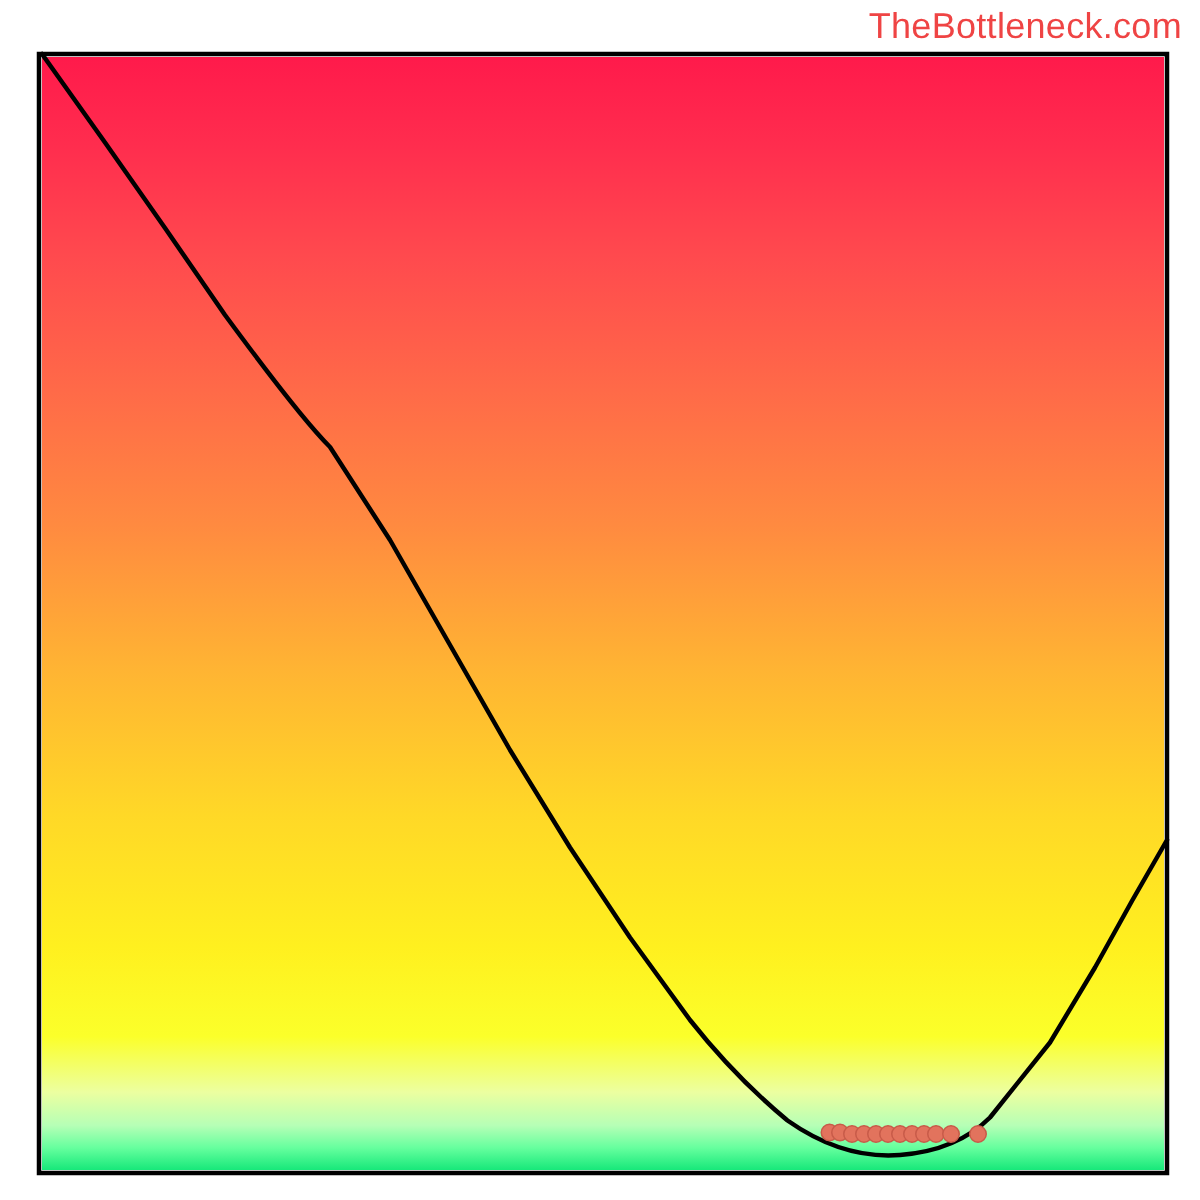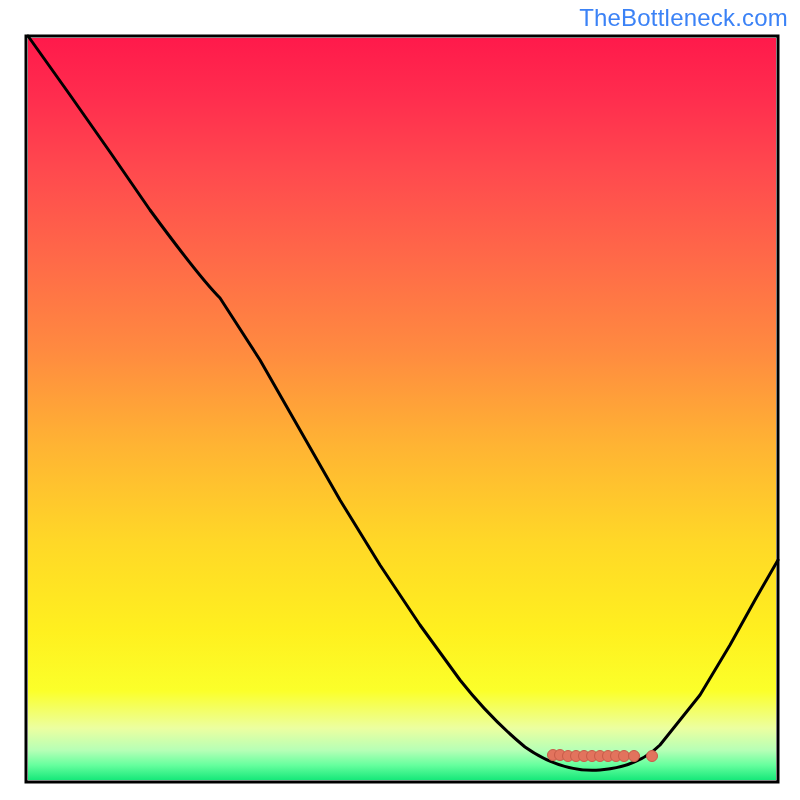--- a/index.html
+++ b/index.html
@@ -14,21 +14,21 @@
     position: relative;
     width: 800px;
     height: 800px;
   }
   .watermark {
     position: absolute;
     top: 4px;
     right: 12px;
     font-size: 24px;
     font-weight: 500;
-    color: #3b82f6;
+    color: #ef4444;
     letter-spacing: 0.2px;
   }
   svg.plot {
     position: absolute;
     top: 0;
     left: 0;
   }
 </style>
 </head>
 <body>

